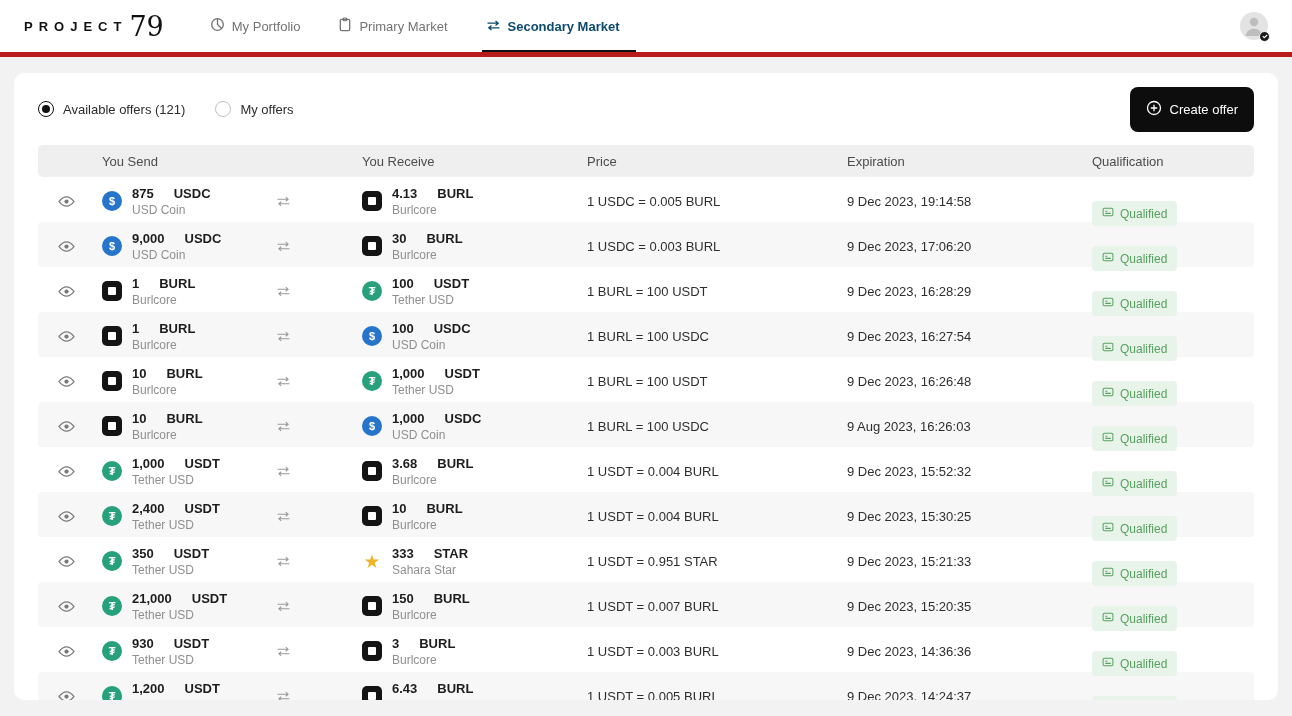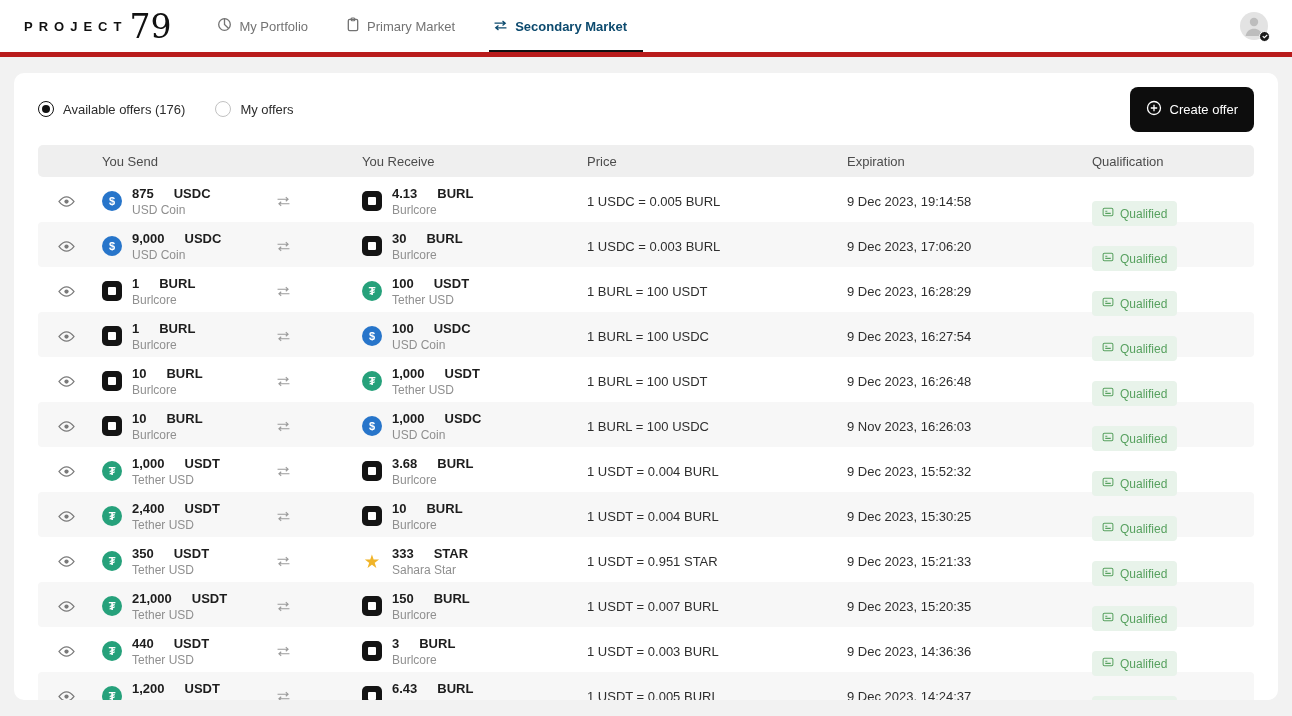--- a/index.html
+++ b/index.html
@@ -4,21 +4,21 @@
 <style>
   * { margin:0; padding:0; box-sizing:border-box; }
   html,body { width:1292px; height:716px; overflow:hidden; background:#f2f2f2;
     font-family:"Liberation Sans", sans-serif; color:#222; }
 
   
   header { height:57px; background:#fff; border-bottom:5px solid #b91c1c;
     display:flex; align-items:stretch; padding:0 24px; }
   .logo { display:flex; align-items:center; margin-right:46px; cursor:pointer; }
   .logo-text { font-size:13px; font-weight:700; letter-spacing:6px; color:#111; }
-  .logo-num { font-family:"DejaVu Serif", serif; font-size:33px; font-weight:400; color:#111; margin-left:2px; }
+  .logo-num { font-family:"DejaVu Serif", serif; font-size:27px; font-weight:400; color:#111; margin-left:2px; }
   nav { display:flex; gap:38px; }
   .nav-item { display:flex; align-items:center; gap:7px; font-size:13px; color:#737373;
     position:relative; cursor:pointer; }
   .nav-item svg { flex:0 0 auto; }
   .nav-item.active { color:#0c4a6e; font-weight:700; }
   .nav-item.active::after { content:""; position:absolute; left:-4px; right:-16px; bottom:0;
     height:2px; background:#111; }
   .avatar-wrap { margin-left:auto; display:flex; align-items:center; }
   .avatar { width:28px; height:28px; border-radius:50%; background:#e3e3e3; position:relative;
     display:flex; align-items:flex-end; justify-content:center; overflow:visible; cursor:pointer; }
@@ -119,21 +119,21 @@
     </div>
   </div>
 </header>
 
 <main>
   <section class="card">
 
     <div class="filters">
       <label class="radio-option">
         <span class="radio checked"></span>
-        <span>Available offers (176)</span>
+        <span>Available offers (121)</span>
       </label>
       <label class="radio-option">
         <span class="radio"></span>
         <span>My offers</span>
       </label>
       <button class="create-offer">
         <span>
           <svg width="16" height="16" viewBox="0 0 16 16">
               <circle cx="8" cy="8" r="6.5" fill="none" stroke="#fff" stroke-width="1.3"></circle>
               <path d="M8 4.8v6.4M4.8 8h6.4" stroke="#fff" stroke-width="1.3"></path>
@@ -409,21 +409,21 @@
       </span>
     </div>
     <div class="cell cell-token">
       <span class="token-icon" style="background: rgb(39, 117, 202);">$</span>
       <span class="token-text">
         <span class="amt"><span>1,000</span><span class="sym">USDC</span></span>
         <span class="tname">USD Coin</span>
       </span>
     </div>
     <div class="cell cell-price">1 BURL = 100 USDC</div>
-    <div class="cell cell-exp">9 Nov 2023, 16:26:03</div>
+    <div class="cell cell-exp">9 Aug 2023, 16:26:03</div>
     <div class="cell cell-qual">
       <span class="badge">
         <span>
           <svg width="12" height="12" viewBox="0 0 14 14">
                     <rect x="1.3" y="2.5" width="11.4" height="9" rx="1.5" fill="none" stroke="currentColor" stroke-width="1.2"></rect>
                     <path d="M3.8 6h2.4M3.8 8.6h6.4" stroke="currentColor" stroke-width="1.2"></path>
                   </svg>
         </span>
         <span>Qualified</span>
       </span>
@@ -619,21 +619,21 @@
       <span class="eye-btn">
         <svg width="17" height="13" viewBox="0 0 24 16">
                   <path d="M12 1.5C6.5 1.5 2.6 6.6 1.5 8c1.1 1.4 5 6.5 10.5 6.5S21.4 9.4 22.5 8C21.4 6.6 17.5 1.5 12 1.5z" fill="none" stroke="#7a7a7a" stroke-width="1.8"></path>
                   <circle cx="12" cy="8" r="3" fill="#7a7a7a"></circle>
                 </svg>
       </span>
     </div>
     <div class="cell cell-token">
       <span class="token-icon" style="background: rgb(38, 161, 123);">₮</span>
       <span class="token-text">
-        <span class="amt"><span>440</span><span class="sym">USDT</span></span>
+        <span class="amt"><span>930</span><span class="sym">USDT</span></span>
         <span class="tname">Tether USD</span>
       </span>
     </div>
     <div class="cell cell-swap">
       <span>
         <svg width="15" height="11" viewBox="0 0 16 12">
                   <path d="M1.5 3.5h11.5M10.5 1.3l2.5 2.2-2.5 2.2" stroke="#9a9a9a" stroke-width="1.2" fill="none"></path>
                   <path d="M14.5 8.5H3M5.5 6.3L3 8.5l2.5 2.2" stroke="#9a9a9a" stroke-width="1.2" fill="none"></path>
                 </svg>
       </span>

